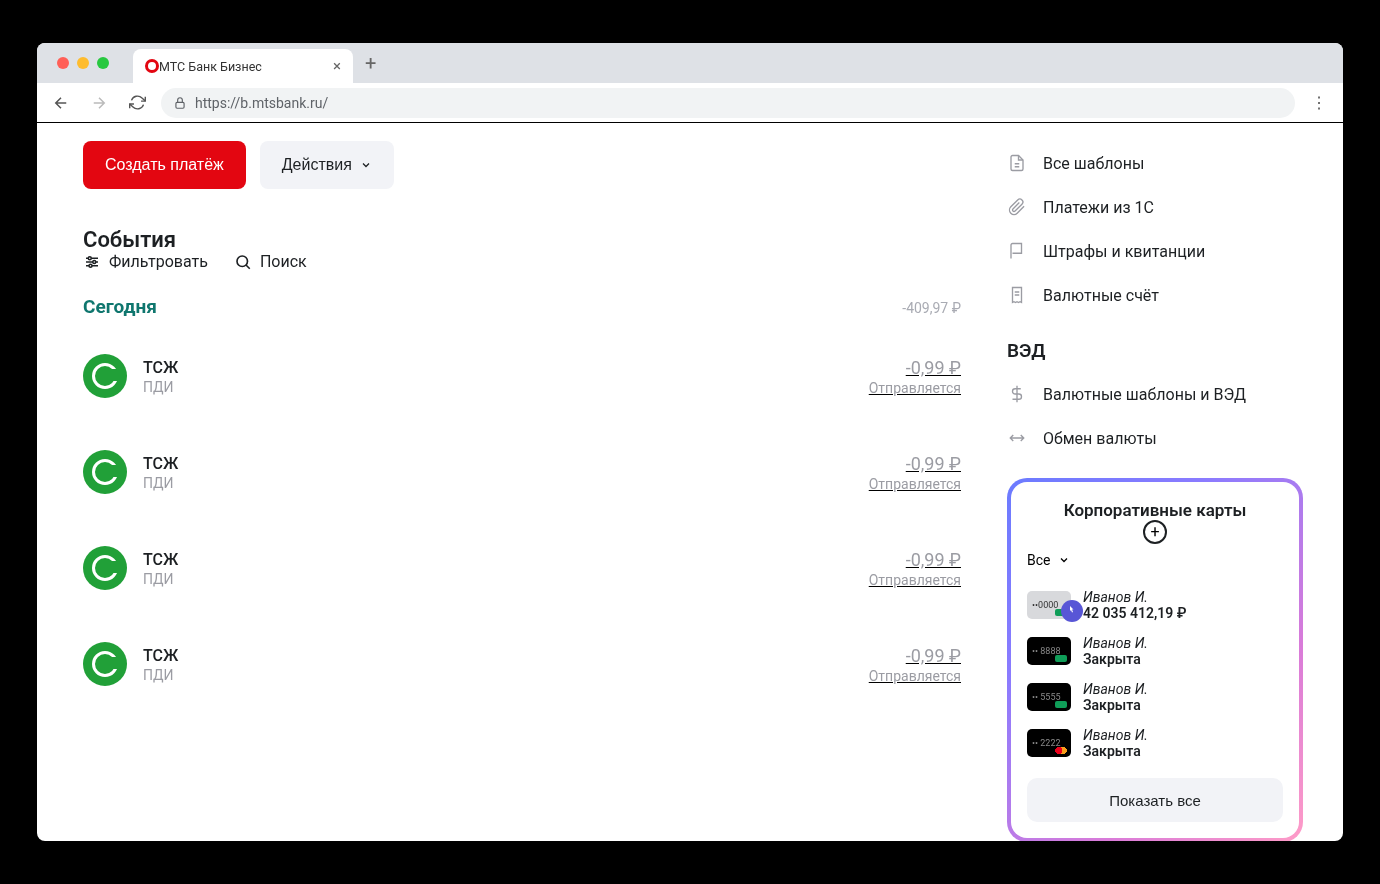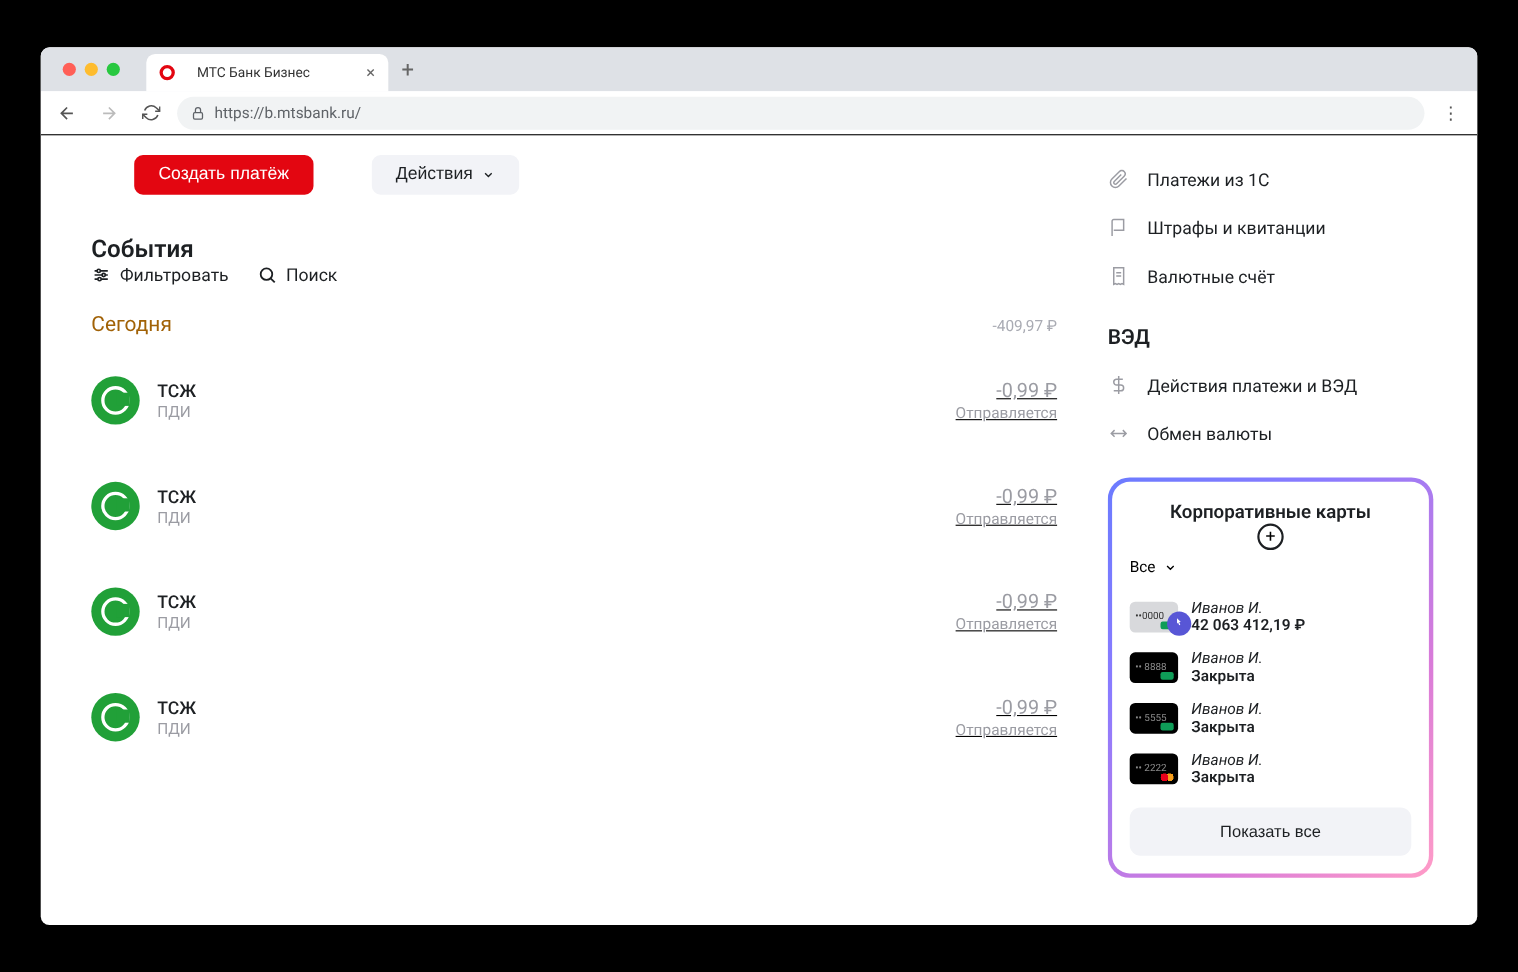--- a/index.html
+++ b/index.html
@@ -39,21 +39,21 @@
 .dot.red { background: #ff5f57; }
 .dot.yellow { background: #febc2e; }
 .dot.green { background: #28c840; }
 .tab {
   background: #fff;
   border-radius: 8px 8px 0 0;
   height: 34px;
   padding: 0 12px;
   display: flex;
   align-items: center;
-  gap: 20px;
+  gap: 0;
   margin-left: 12px;
   min-width: 220px;
 }
 .tab-favicon {
   width: 14px; height: 14px; border-radius: 50%;
   border: 3px solid #e30611; background: #fff;
 }
 .tab-title { font-size: 12.5px; color: #333; flex: 1; }
 .tab-close { color: #666; font-size: 15px; cursor: pointer; }
 .new-tab { color: #666; font-size: 20px; padding: 0 12px; align-self: center; cursor: pointer; }
@@ -96,44 +96,43 @@
 .sidebar {
   width: 336px;
   padding: 18px 40px 20px 0;
   overflow-y: auto;
 }
 
 .action-row { display: flex; gap: 14px; margin-bottom: 38px; }
 .btn {
   border: none;
   border-radius: 8px;
-  height: 36px;
+  height: 48px;
   padding: 0 22px;
   font-size: 16px;
   font-weight: 500;
   cursor: pointer;
   display: flex;
   align-items: center;
   gap: 8px;
-  margin-left: 39px;
 }
 .btn-primary { background: #e30611; color: #fff; }
 .btn-secondary { background: #f2f3f7; color: #1d2023; }
 
 .section-title { font-size: 22px; font-weight: 600; color: #1d2023; margin-bottom: 0; }
 .controls-row { display: flex; gap: 26px; margin-bottom: 24px; }
 .control-item { display: flex; align-items: center; gap: 8px; font-size: 16px; color: #1d2023; cursor: pointer; }
 
 .day-header {
   display: flex;
   justify-content: space-between;
   align-items: baseline;
   margin-bottom: 18px;
 }
-.day-label { font-size: 19px; font-weight: 400; color: #a16207; }
+.day-label { font-size: 19px; font-weight: 700; color: #0f766e; }
 .day-total { font-size: 14px; color: #a9abb3; }
 
 .event-row {
   display: flex;
   align-items: center;
   padding: 18px 0 34px 0;
 }
 .event-logo {
   width: 44px; height: 44px; border-radius: 50%;
   background: #21a038;
@@ -381,20 +380,29 @@
       <div class="amt-status">Отправляется</div>
     </div>
           </div>
         </div>
     </div>
 
     <div class="sidebar">
       <div class="quick-link">
         <span class="quick-icon">
           <svg width="18" height="18" viewBox="0 0 24 24" fill="none" stroke="currentColor" stroke-width="1.8">
+              <path d="M14 2H6a2 2 0 00-2 2v16a2 2 0 002 2h12a2 2 0 002-2V8z"></path>
+              <path d="M14 2v6h6M9 13h6M9 17h6"></path>
+            </svg>
+        </span>
+        <span>Все шаблоны</span>
+      </div>
+      <div class="quick-link">
+        <span class="quick-icon">
+          <svg width="18" height="18" viewBox="0 0 24 24" fill="none" stroke="currentColor" stroke-width="1.8">
               <path d="M21.44 11.05l-9.19 9.19a6 6 0 01-8.49-8.49l9.19-9.19a4 4 0 015.66 5.66l-9.2 9.19a2 2 0 01-2.83-2.83l8.49-8.48"></path>
             </svg>
         </span>
         <span>Платежи из 1С</span>
       </div>
       <div class="quick-link">
         <span class="quick-icon">
           <svg width="18" height="18" viewBox="0 0 24 24" fill="none" stroke="currentColor" stroke-width="1.8">
               <path d="M4 22V4a2 2 0 012-2h12v13H6"></path>
             </svg>
@@ -411,21 +419,21 @@
       </div>
 
       <div class="side-heading">ВЭД</div>
 
       <div class="quick-link">
         <span class="quick-icon">
           <svg width="18" height="18" viewBox="0 0 24 24" fill="none" stroke="currentColor" stroke-width="1.8">
               <path d="M12 1v22M17 5H9.5a3.5 3.5 0 000 7h5a3.5 3.5 0 010 7H6"></path>
             </svg>
         </span>
-        <span>Действия платежи и ВЭД</span>
+        <span>Валютные шаблоны и ВЭД</span>
       </div>
       <div class="quick-link">
         <span class="quick-icon">
           <svg width="18" height="18" viewBox="0 0 24 24" fill="none" stroke="currentColor" stroke-width="1.8">
               <path d="M7 8l-4 4 4 4M3 12h18M17 16l4-4-4-4"></path>
             </svg>
         </span>
         <span>Обмен валюты</span>
       </div>
 
@@ -447,21 +455,21 @@
       ••0000
       <div class="mini-card-dot mir"></div>
     </div>
     <div class="cursor-badge">
                   <svg viewBox="0 0 24 24">
                     <path d="M8 2v10l2-2 2 5 2-1-2-5h3L8 2z"></path>
                   </svg>
                 </div>
     <div class="card-info">
       <div class="card-name">Иванов И.</div>
-      <div class="card-balance">42 063 412,19 ₽</div>
+      <div class="card-balance">42 035 412,19 ₽</div>
     </div>
               </div>
               <div class="card-item">
     <div class="mini-card ">
       •• 8888
       <div class="mini-card-dot mir"></div>
     </div>
 
     <div class="card-info">
       <div class="card-name">Иванов И.</div>

